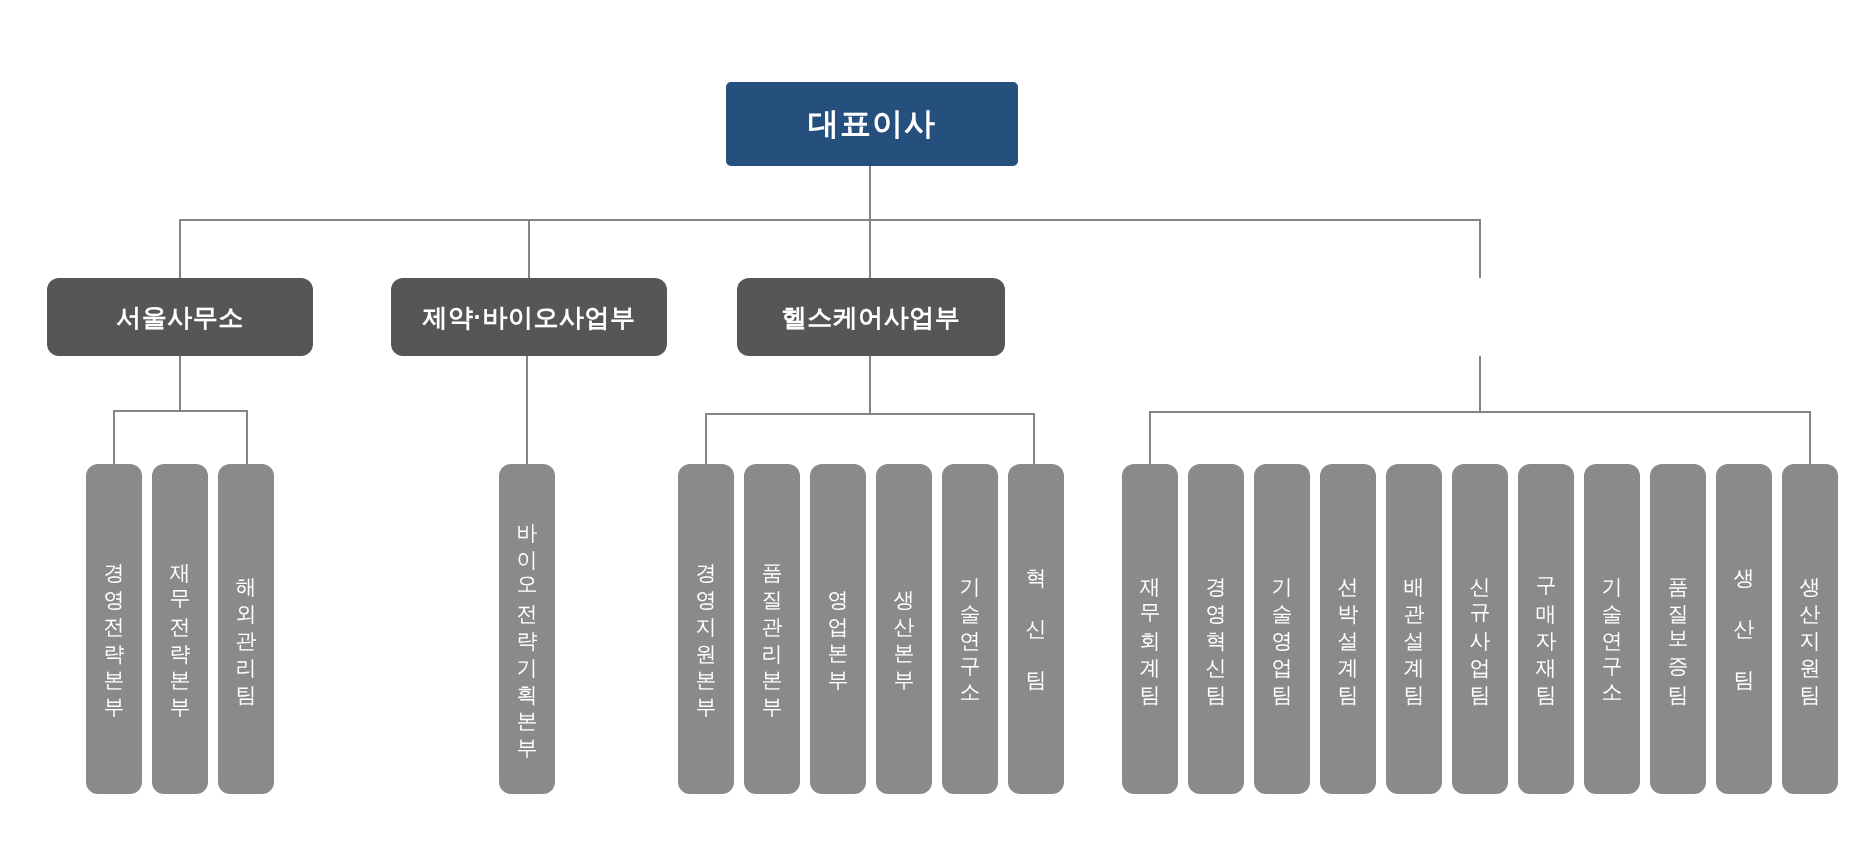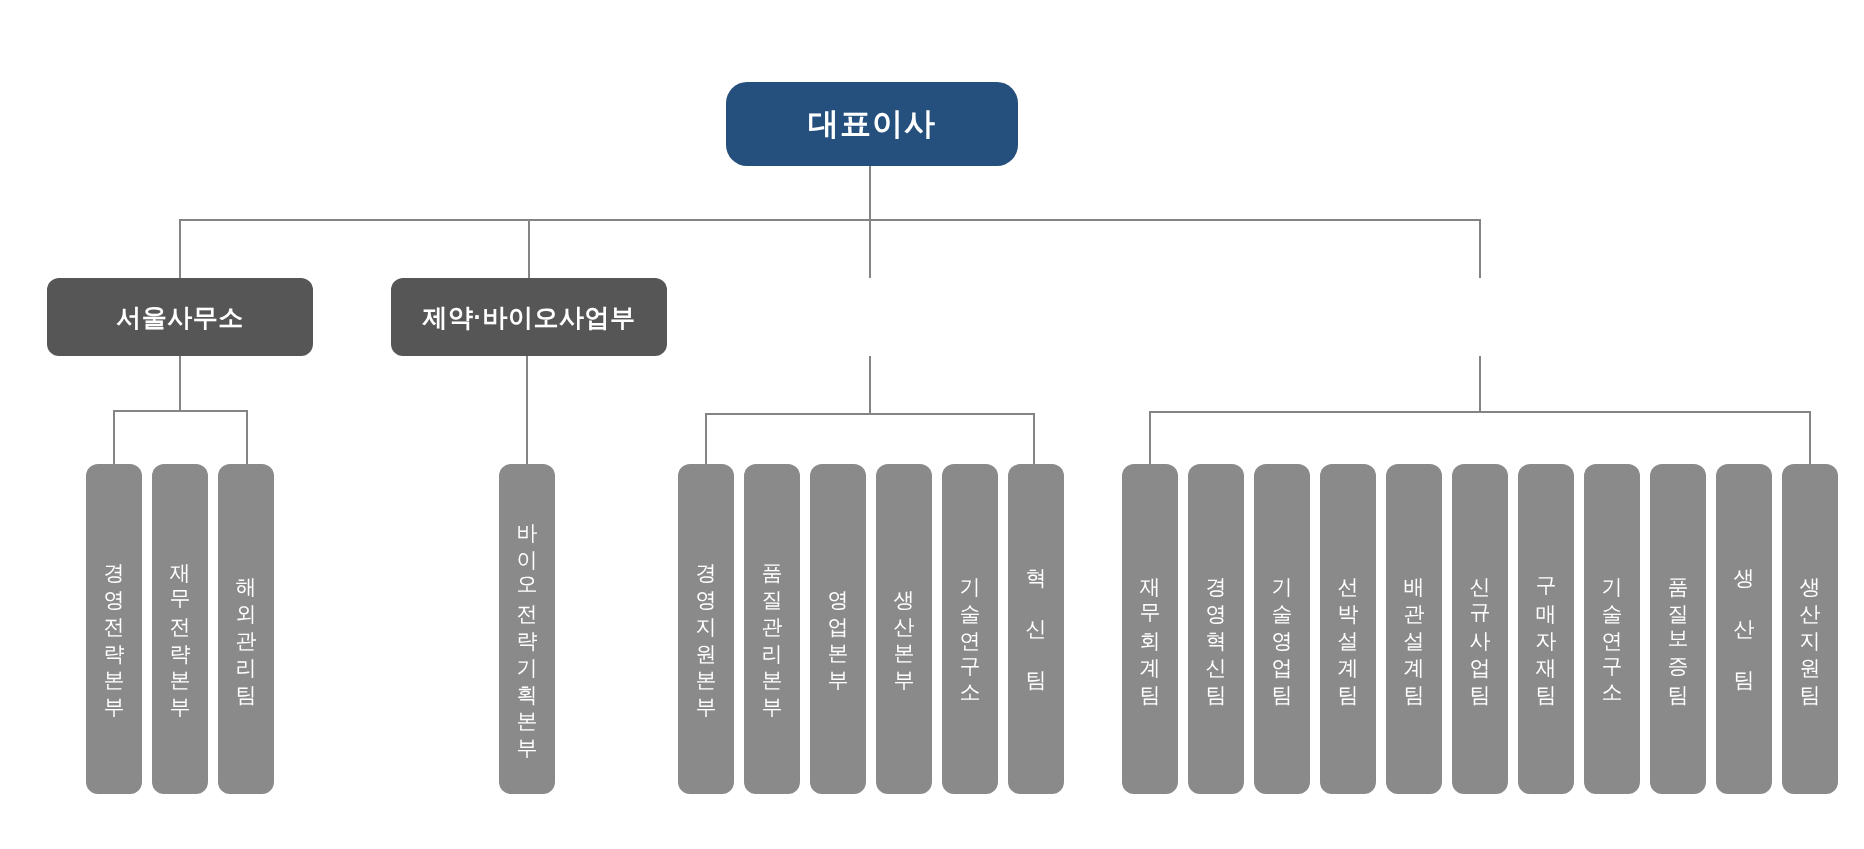--- a/index.html
+++ b/index.html
@@ -23,21 +23,21 @@
   .line { position: absolute; background: var(--line); }
   .line.h { height: 2px; }
   .line.v { width: 2px; }
 
   
   .root-box {
     position: absolute;
     left: 726px; top: 82px;
     width: 292px; height: 84px;
     background: var(--root-bg);
-    border-radius: 21px;
+    border-radius: 5px;
     display: flex; align-items: center; justify-content: center;
   }
   .root-box span {
     color: var(--text);
     font-size: 31px;
     font-weight: bold;
     letter-spacing: 1px;
   }
 
   
@@ -101,20 +101,23 @@
   <div class="line v" style="left:179px; top:219px; height:59px;"></div>
   <div class="line v" style="left:528px; top:219px; height:59px;"></div>
   <div class="line v" style="left:1479px; top:219px; height:59px;"></div>
 
   <div class="division d1">
     <span>제약·바이오사업부</span>
   </div>
   <div class="division d0">
     <span>서울사무소</span>
   </div>
+  <div class="division d2">
+    <span>헬스케어사업부</span>
+  </div>
 
   <div class="line v" style="left:179px; top:356px; height:56px;"></div>
   <div class="line h" style="left:113px; top:410px; width:135px;"></div>
   <div class="line v" style="left:113px; top:410px; height:54px;"></div>
   <div class="line v" style="left:246px; top:410px; height:54px;"></div>
 
   <div class="line v" style="left:526px; top:356px; height:110px;"></div>
 
   <div class="line v" style="left:869px; top:356px; height:58px;"></div>
   <div class="line h" style="left:705px; top:413px; width:330px;"></div>

